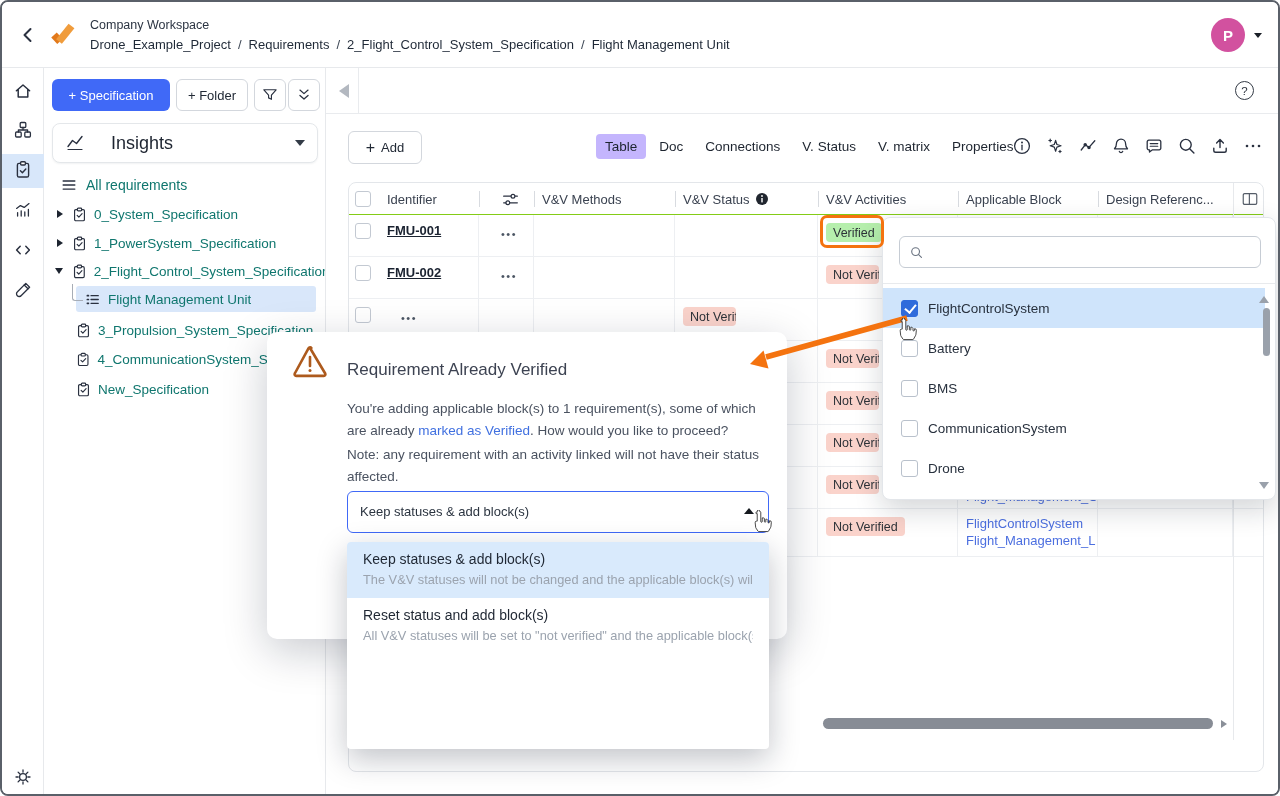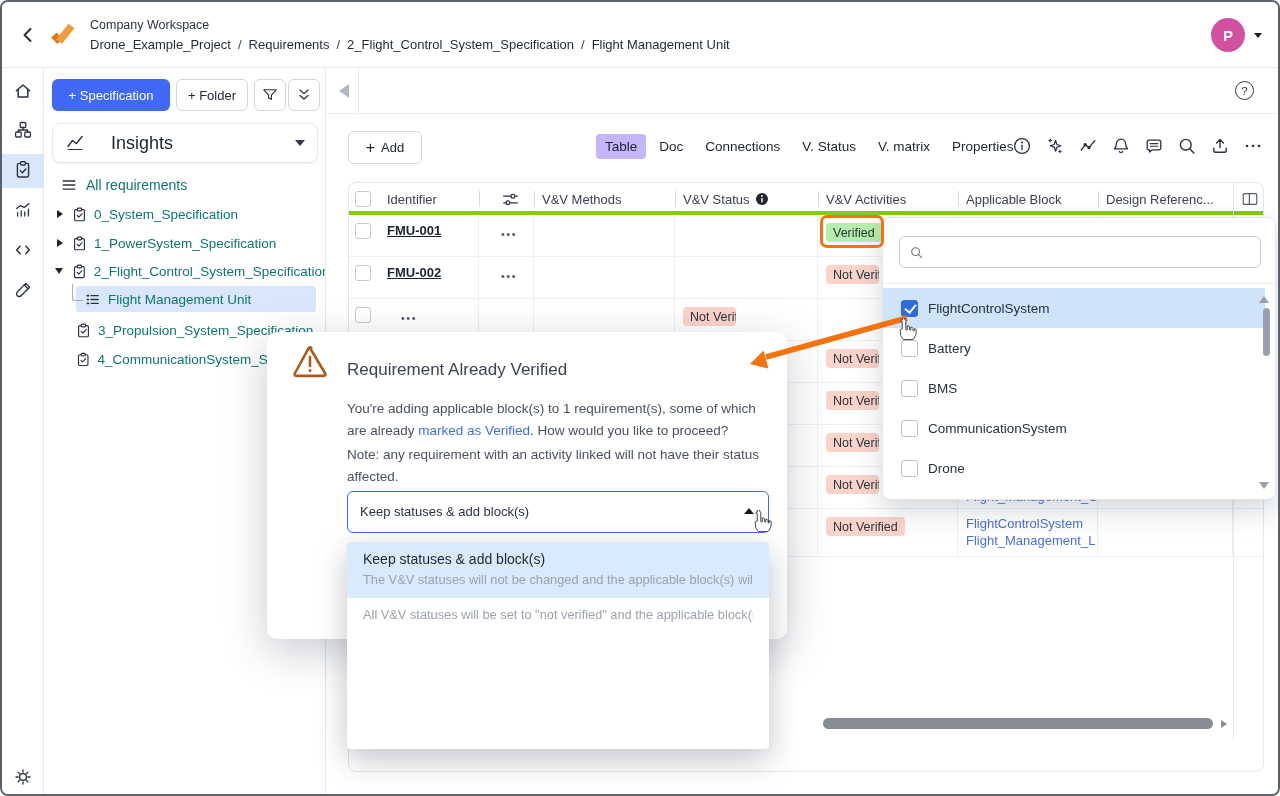--- a/index.html
+++ b/index.html
@@ -63,21 +63,21 @@
   .btn-add .plus { font-size:16px; margin-right:6px; font-weight:400; }
   .tabs { position:absolute; left:270px; top:66px; display:flex; gap:4px; align-items:center; }
   .tab { font-size:13.5px; color:#1d242f; padding:5px 9px; border-radius:4px; cursor:pointer; white-space:nowrap; }
   .tab.active { background:#c4b5fd; }
   .tool-icons { position:absolute; left:686px; top:68px; display:flex; gap:13px; align-items:center; }
   .tool-icons .ti { width:20px; height:20px; cursor:pointer; }
 
   
   .card { position:absolute; left:22px; top:114px; width:916px; height:590px; border:1px solid #e3e6ea; border-radius:8px; background:#fff; }
   .grid-cols { display:grid; grid-template-columns:30px 100px 55px 141px 143px 140px 140px 135px 32px; }
-  .thead { height:32px; border-bottom:4px solid #84cc16; align-items:center; font-size:13px; color:#3a4250; position:relative; }
+  .thead { height:32px; border-bottom:1px solid #84cc16; align-items:center; font-size:13px; color:#3a4250; position:relative; }
   .th { position:relative; display:flex; align-items:center; height:32px; padding-left:8px; white-space:nowrap; overflow:hidden; }
   .th.pipe::before { content:""; position:absolute; left:0; top:8px; width:1px; height:16px; background:#d8dbe0; }
   .th-icons { border-left:1px solid #e7e9ec; justify-content:center; padding-left:0; }
   .cb { width:16px; height:16px; border:1.5px solid #c3c9d2; border-radius:3px; background:#fff; display:inline-block; cursor:pointer; }
   .tr { border-bottom:1px solid #edeff2; position:relative; }
   .td { position:relative; display:flex; align-items:flex-start; padding:8px 8px 0 8px; overflow:hidden; }
   .td.br { border-right:1px solid #edeff2; }
   .td.c0 { padding-left:6px; }
   .rid { font-size:13px; font-weight:bold; color:#1a2230; text-decoration:underline; cursor:pointer; }
   .dots { font-size:11px; letter-spacing:1.5px; color:#4b5563; cursor:pointer; margin-top:5px; margin-left:14px; }
@@ -325,20 +325,30 @@
     <div class="tree-row" style="top:278px">
       <svg width="15" height="15" viewBox="0 0 14 14" style="margin-left:32px">
           <g class="ic" style="stroke-width:1.1">
             <rect x="2.4" y="2.4" width="9.2" height="10.4" rx="1.2"></rect>
             <rect x="5" y="1" width="4" height="2.6" rx="0.8" fill="#fff"></rect>
             <path d="M4.8 7.8 l1.6 1.6 L9.4 6.2"></path>
           </g>
         </svg>
       <span class="txt" style="margin-left:7px">4_CommunicationSystem_Specification</span>
     </div>
+    <div class="tree-row" style="top:308px">
+      <svg width="15" height="15" viewBox="0 0 14 14" style="margin-left:32px">
+          <g class="ic" style="stroke-width:1.1">
+            <rect x="2.4" y="2.4" width="9.2" height="10.4" rx="1.2"></rect>
+            <rect x="5" y="1" width="4" height="2.6" rx="0.8" fill="#fff"></rect>
+            <path d="M4.8 7.8 l1.6 1.6 L9.4 6.2"></path>
+          </g>
+        </svg>
+      <span class="txt" style="margin-left:7px">New_Specification</span>
+    </div>
   </aside>
 
   <main class="main">
     <div class="strip">
       <div class="collapse-tri"></div>
       <div class="strip-vdiv"></div>
       <div class="help">
           <span>?</span>
         </div>
     </div>
@@ -702,20 +712,21 @@
       <span class="scaret"></span>
     </div>
   </div>
 
   <div class="sel-popup">
     <div class="opt hl">
       <div class="ot">Keep statuses &amp; add block(s)</div>
       <div class="od">The V&amp;V statuses will not be changed and the applicable block(s) will be ...</div>
     </div>
     <div class="opt">
+      <div class="ot">Reset status and add block(s)</div>
       <div class="od">All V&amp;V statuses will be set to "not verified" and the applicable block(s) ...</div>
     </div>
   </div>
 
   <div class="ann-box"></div>
   <svg class="overlay" width="1280" height="796" viewBox="0 0 1280 796">
     <line x1="905" y1="316" x2="764" y2="355" stroke="#f4730f" stroke-width="5.5"></line>
     <polygon points="748,362 766.5,366.5 761.5,348.5" fill="#f4730f"></polygon>
   </svg>
 

